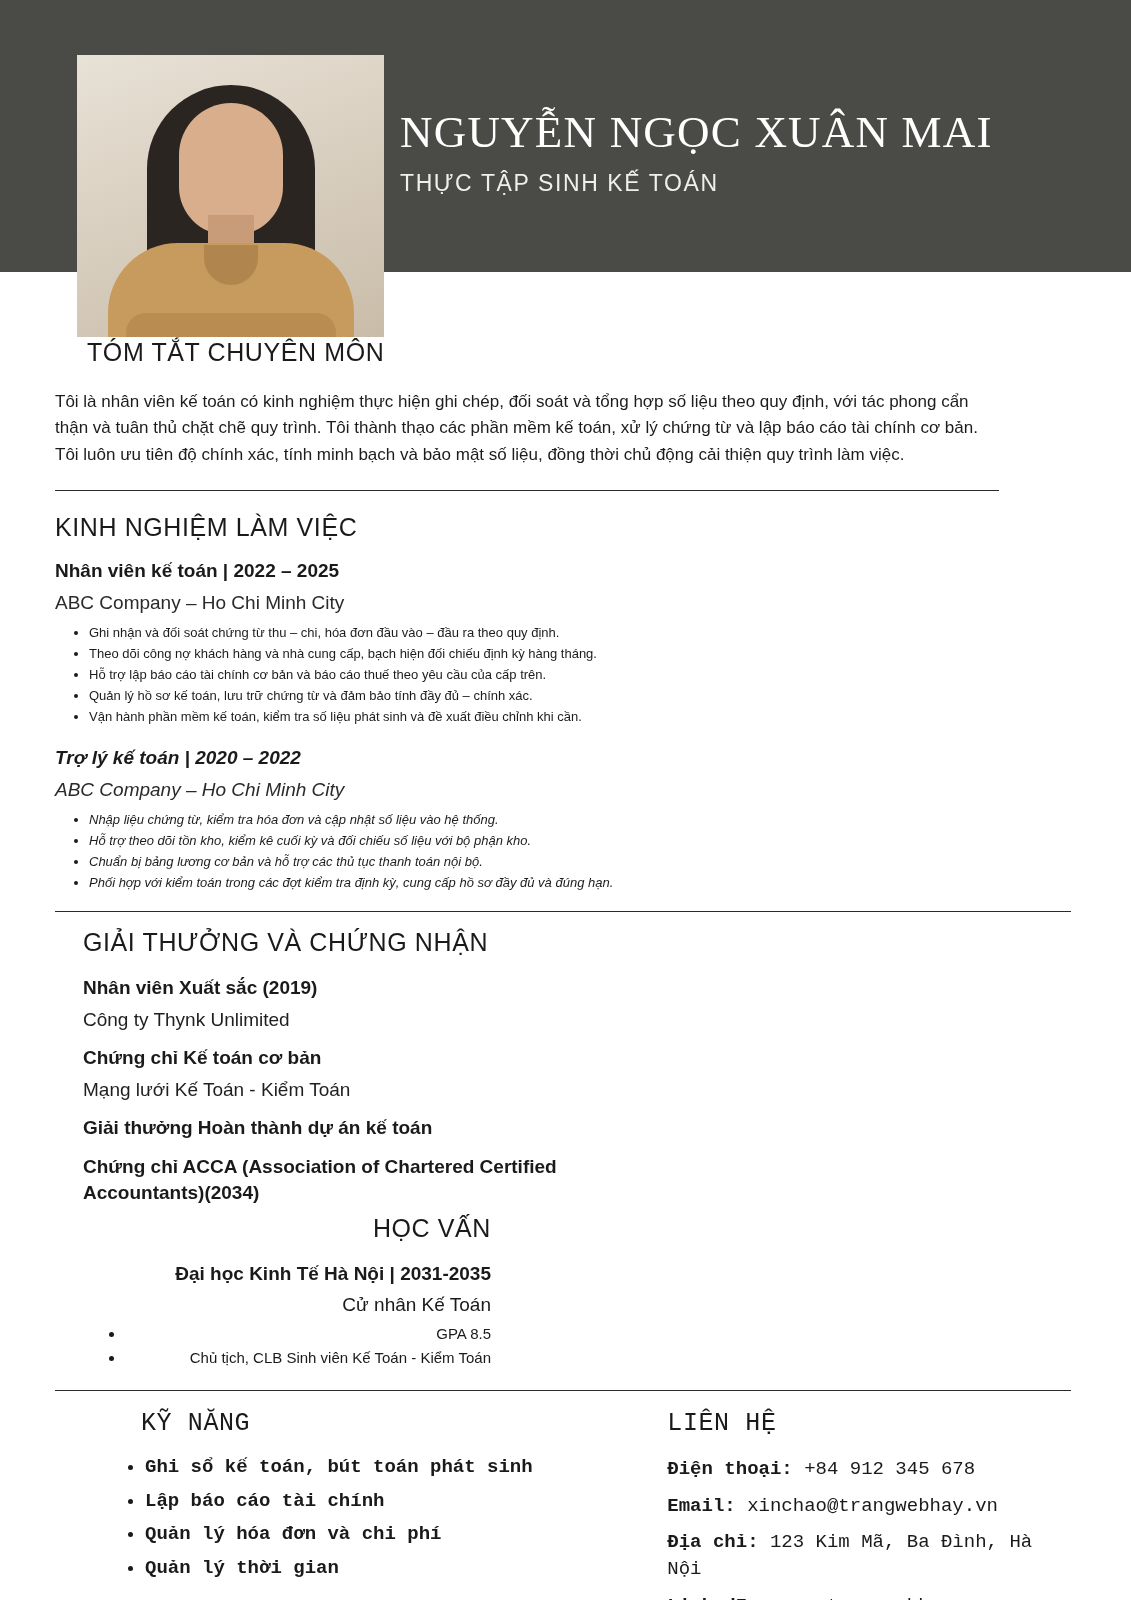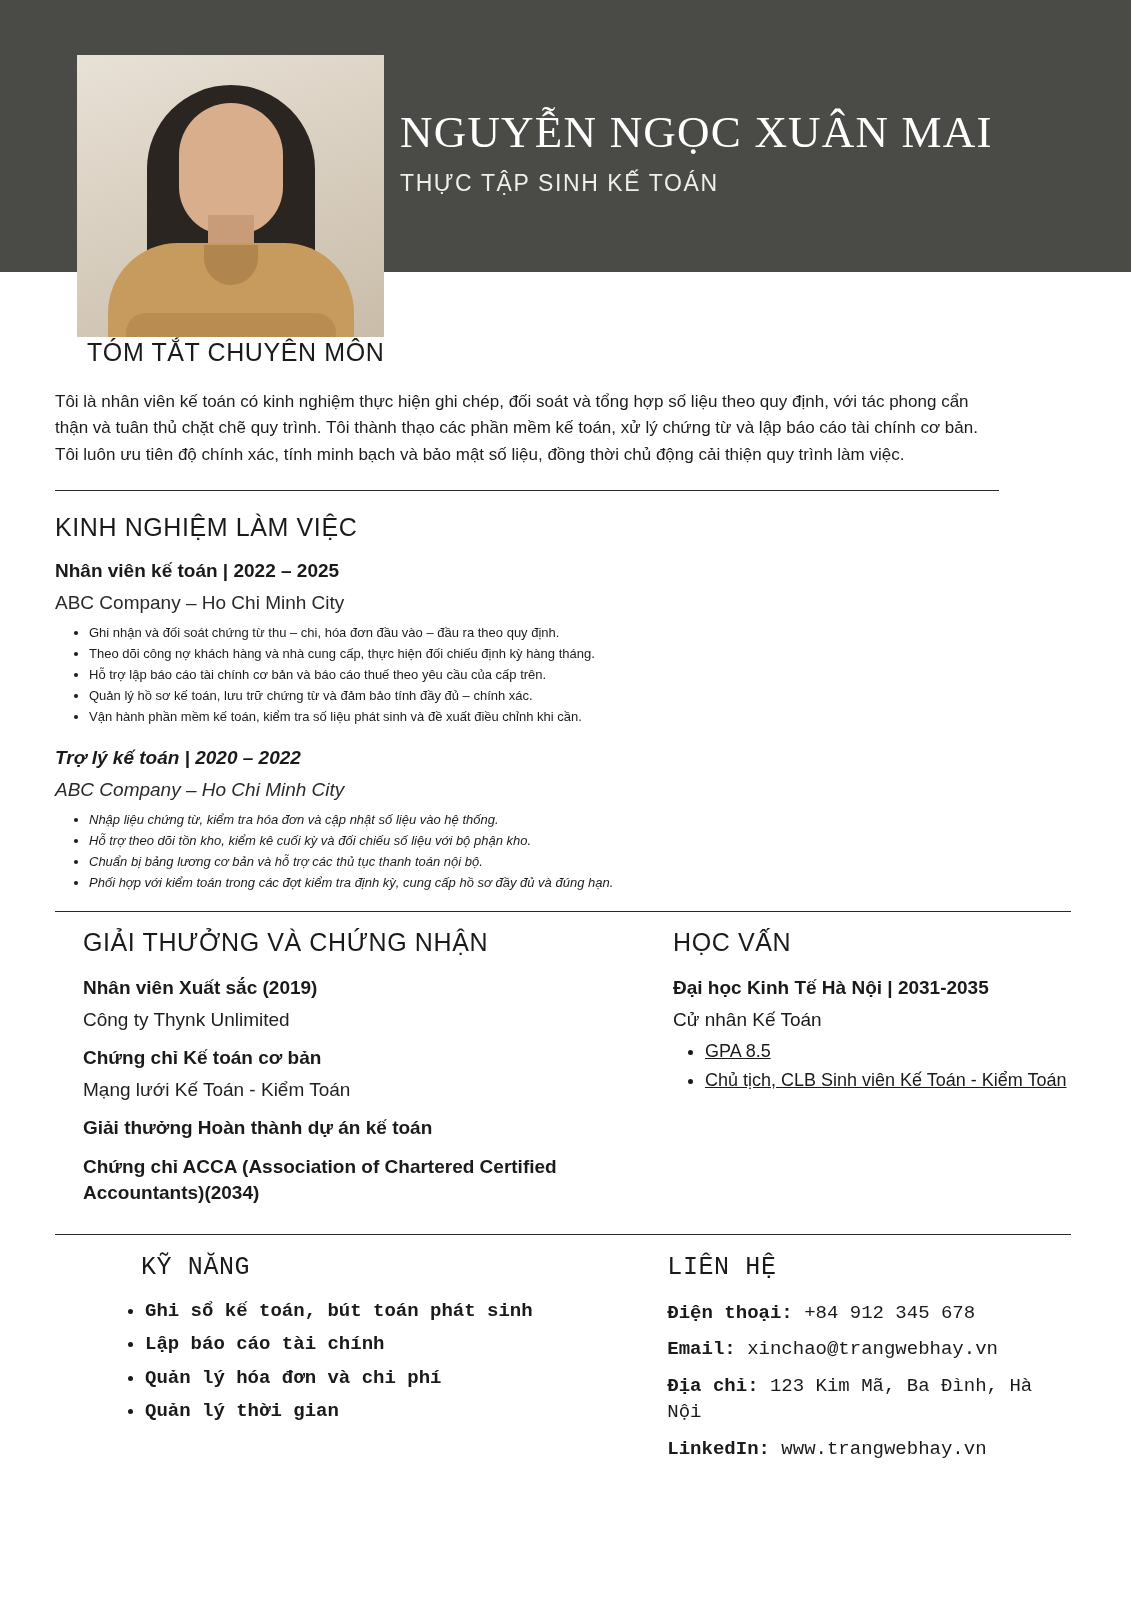--- a/index.html
+++ b/index.html
@@ -191,40 +191,41 @@
     line-height: 1.62;
     color: #1c1c1c;
   }
   .job-block + .job-block { margin-top: 20px; font-style: italic; }
 
   
   .cols {
     display: flex;
     padding: 0 60px 0 55px;
     margin-top: 16px;
+    flex-direction: column;
   }
   .col-left { width: 580px; padding-left: 28px; padding-right: 20px;}
-  .col-right { width: 436px; padding-left: 38px;}
+  .col-right { width: 436px; padding-left: 38px; text-align: right;}
   .block-title {
     margin-bottom: 18px;
   }
   .item-strong {
     font-size: 19px;
     font-weight: 700;
     margin: 0 0 8px 0;
     line-height: 1.35;
   }
   .item-plain {
     font-size: 19px;
     margin: 0 0 14px 0;
     color: #1f1f1f;
   }
   .edu-sub { font-size: 19px; margin: 0 0 6px 0; }
   .edu-list { padding-left: 32px; margin: 0; }
-  .edu-list li { font-size: 18px; line-height: 1.6; text-decoration: underline; }
+  .edu-list li { font-size: 15px; line-height: 1.6; }
 
   
   .cols2 {
     display: flex;
     padding: 0 70px 0 55px;
     margin-top: 18px;
     font-family: Liberation Mono, monospace;
   }
   .skills-col { width: 580px; padding-left: 56px; }
   .contact-col { width: 436px; padding-left: 38px; }
@@ -277,21 +278,21 @@
   <hr class="hr hr-gap-1">
 
   <section class="exp-wrap">
     <h2 class="section-title exp-title">KINH NGHIỆM LÀM VIỆC</h2>
 
     <div class="job-block">
       <p class="job-title">Nhân viên kế toán | 2022 – 2025</p>
       <p class="job-company">ABC Company – Ho Chi Minh City</p>
       <ul class="bullets">
         <li>Ghi nhận và đối soát chứng từ thu – chi, hóa đơn đầu vào – đầu ra theo quy định.</li>
-        <li>Theo dõi công nợ khách hàng và nhà cung cấp, thực hiện đối chiếu định kỳ hàng tháng.</li>
+        <li>Theo dõi công nợ khách hàng và nhà cung cấp, bạch hiện đối chiếu định kỳ hàng tháng.</li>
         <li>Hỗ trợ lập báo cáo tài chính cơ bản và báo cáo thuế theo yêu cầu của cấp trên.</li>
         <li>Quản lý hồ sơ kế toán, lưu trữ chứng từ và đảm bảo tính đầy đủ – chính xác.</li>
         <li>Vận hành phần mềm kế toán, kiểm tra số liệu phát sinh và đề xuất điều chỉnh khi cần.</li>
       </ul>
     </div>
 
     <div class="job-block">
       <p class="job-title">Trợ lý kế toán | 2020 – 2022</p>
       <p class="job-company">ABC Company – Ho Chi Minh City</p>
       <ul class="bullets">

